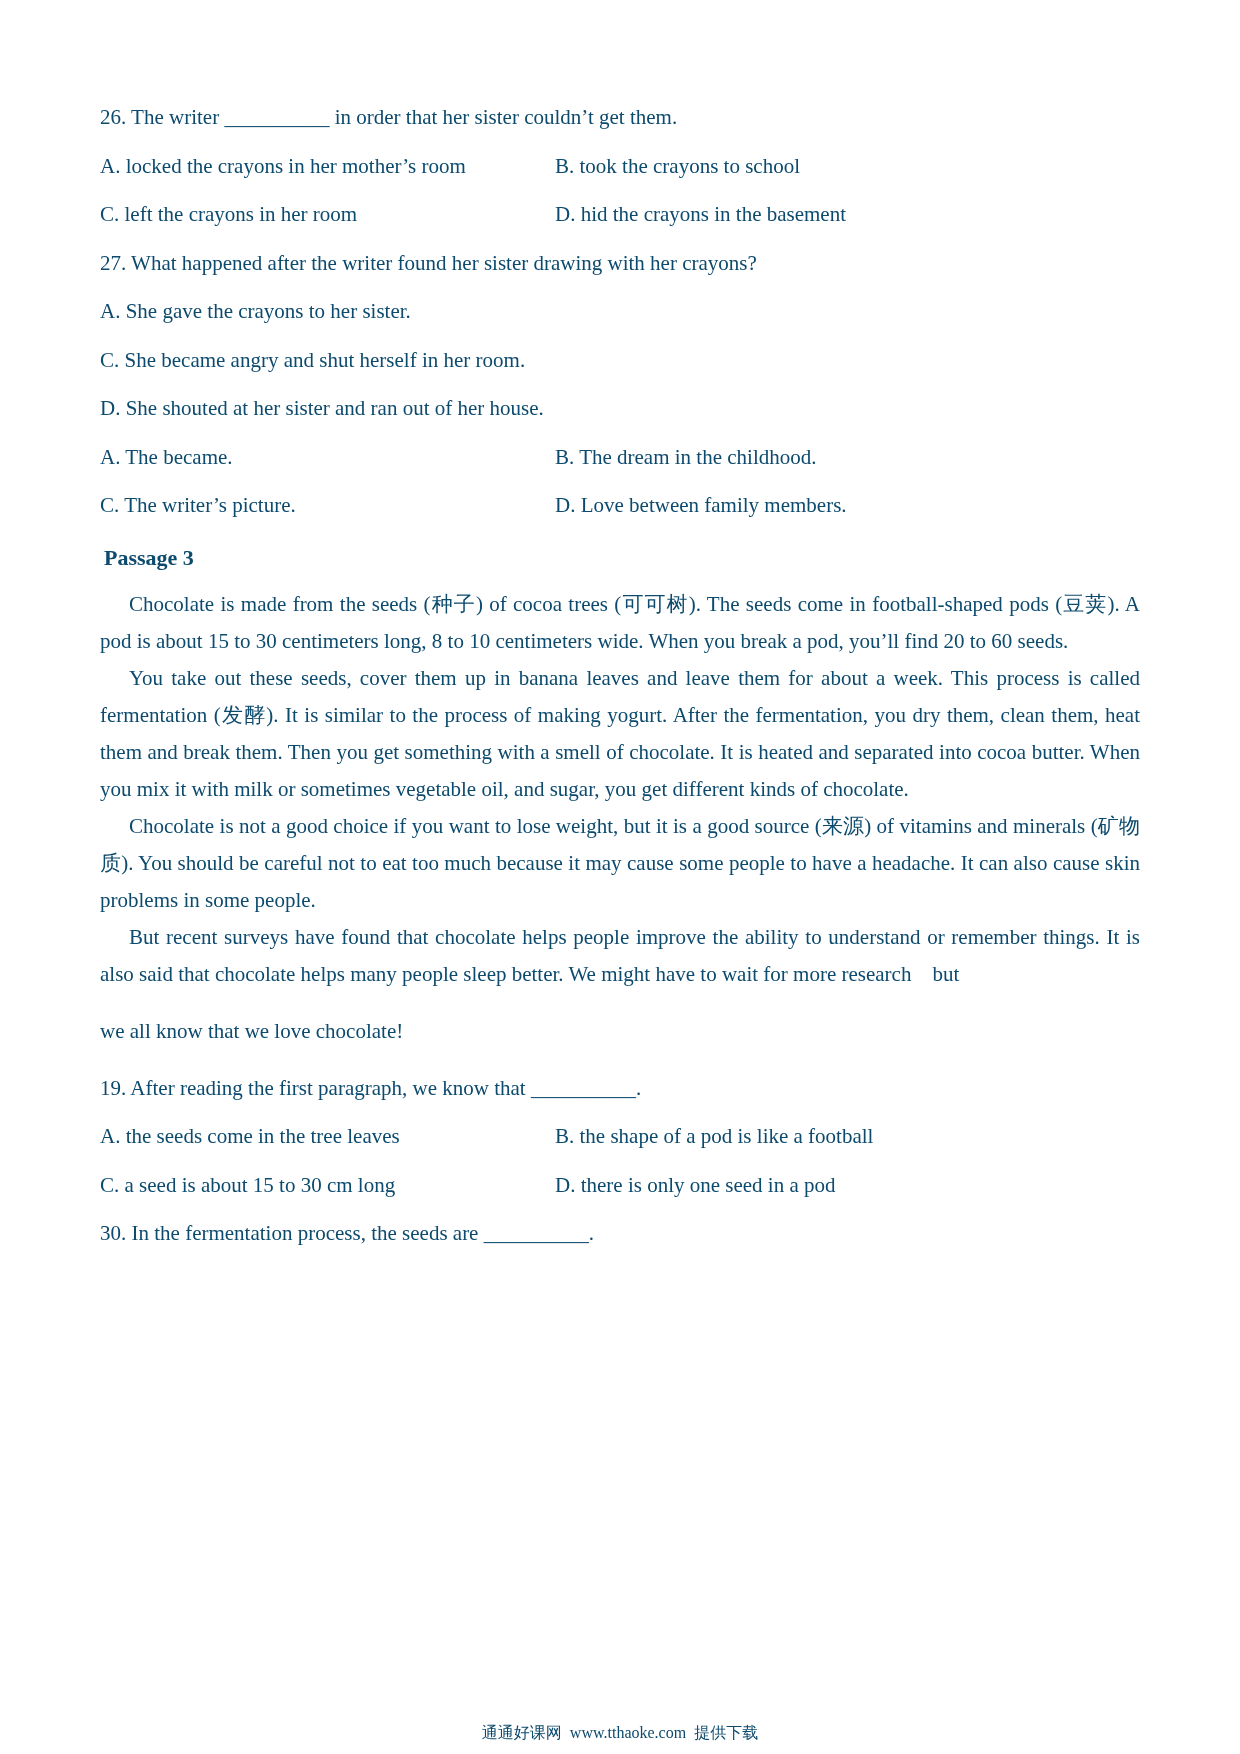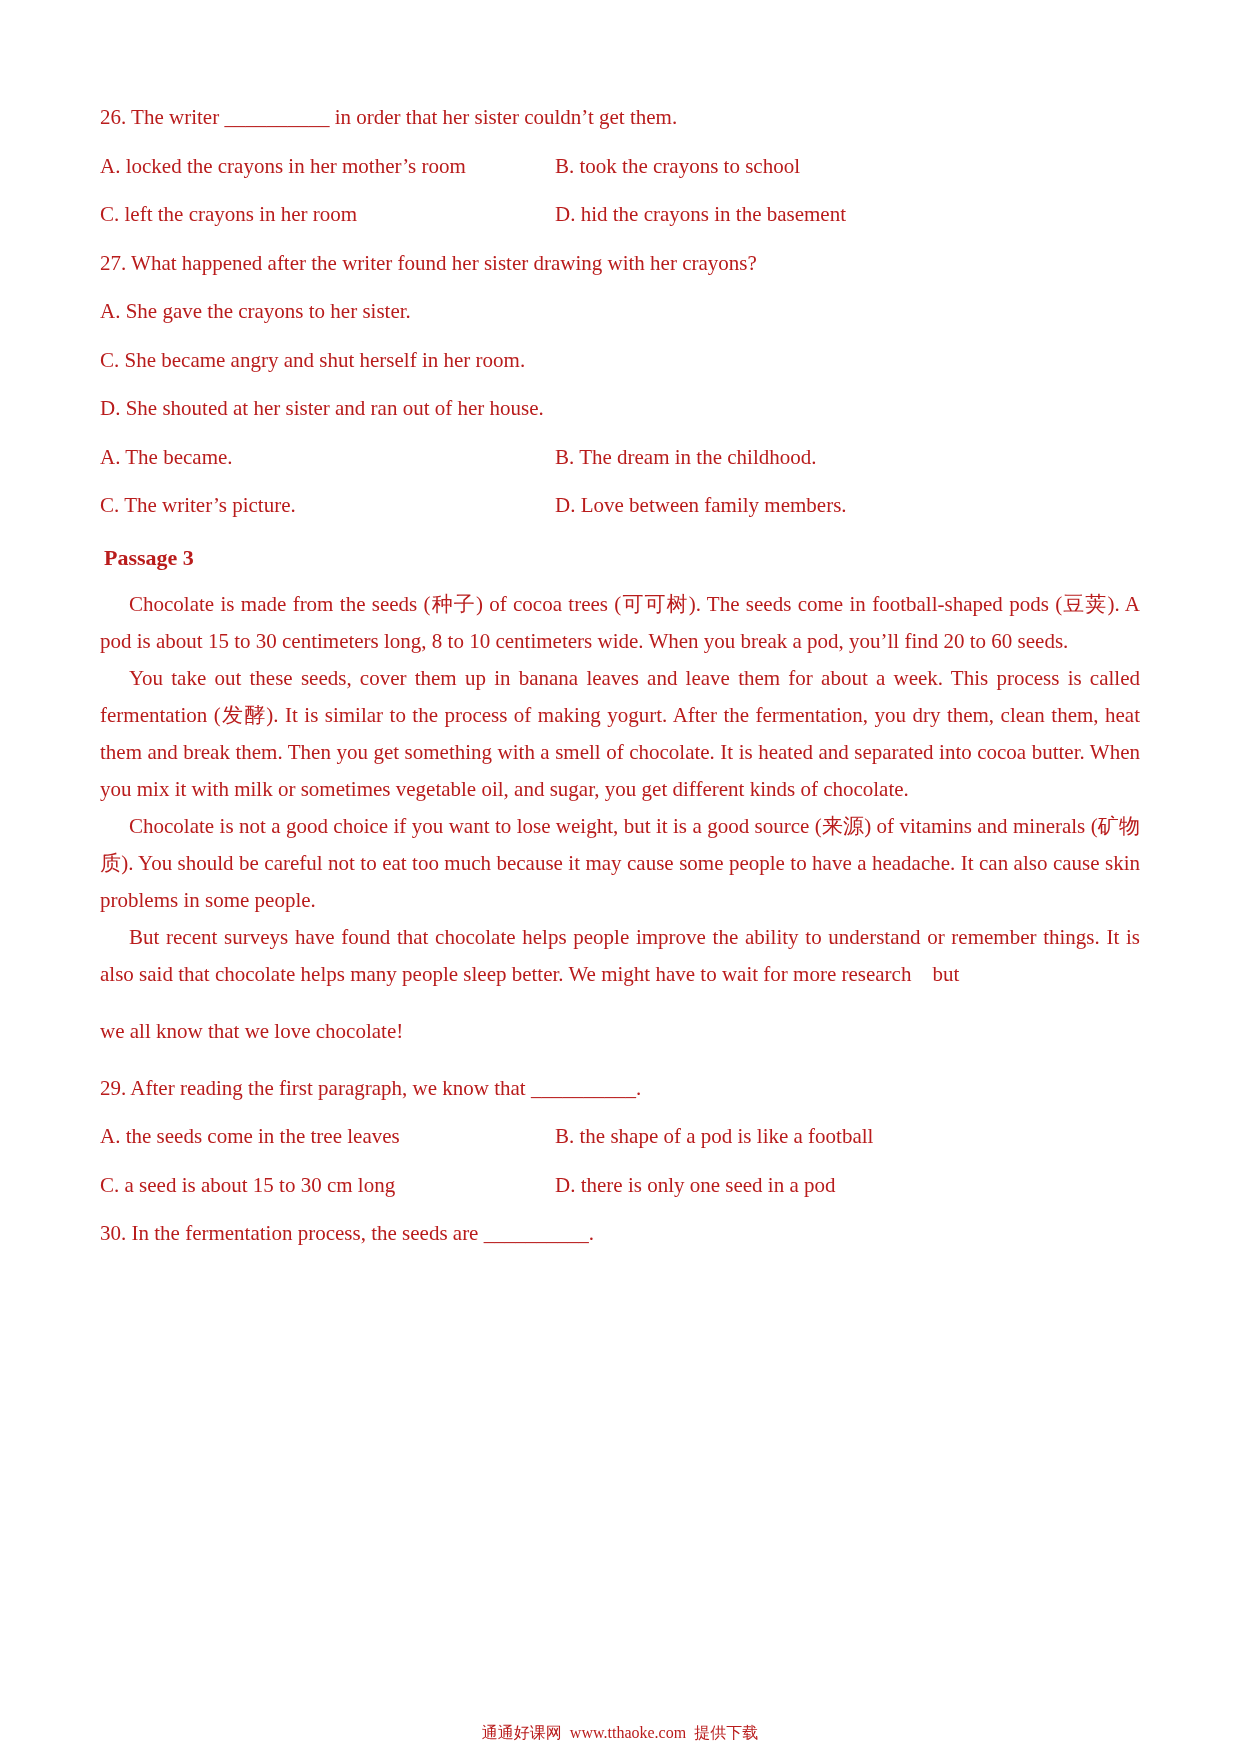--- a/index.html
+++ b/index.html
@@ -1,21 +1,21 @@
 <!DOCTYPE html>
 <html><head>
 <meta charset="utf-8">
 <style>
   html, body { margin:0; padding:0; background:#ffffff; }
   .page {
     position:relative;
     width:1240px;
     height:1754px;
     background:#ffffff;
-    color:#b91c1c;
+    color:#0c4a6e;
     font-family:"Liberation Serif","DejaVu Serif",serif;
     font-size:21px;
     overflow:hidden;
   }
   .content {
     position:absolute;
     left:100px;
     top:93px;
     width:1040px;
   }
@@ -86,21 +86,21 @@
     <div>
       <p class="heading">Passage 3</p>
       <p class="para">Chocolate is made from the seeds (种子) of cocoa trees (可可树). The seeds come in football-shaped pods (豆荚). A pod is about 15 to 30 centimeters long, 8 to 10 centimeters wide. When you break a pod, you’ll find 20 to 60 seeds.</p>
       <p class="para">You take out these seeds, cover them up in banana leaves and leave them for about a week. This process is called fermentation (发酵). It is similar to the process of making yogurt. After the fermentation, you dry them, clean them, heat them and break them. Then you get something with a smell of chocolate. It is heated and separated into cocoa butter. When you mix it with milk or sometimes vegetable oil, and sugar, you get different kinds of chocolate.</p>
       <p class="para">Chocolate is not a good choice if you want to lose weight, but it is a good source (来源) of vitamins and minerals (矿物质). You should be careful not to eat too much because it may cause some people to have a headache. It can also cause skin problems in some people.</p>
       <p class="para">But recent surveys have found that chocolate helps people improve the ability to understand or remember things. It is also said that chocolate helps many people sleep better. We might have to wait for more research but</p>
       <p class="closing">we all know that we love chocolate!</p>
     </div>
 
     <div>
-      <p class="line">29. After reading the first paragraph, we know that __________.</p>
+      <p class="line">19. After reading the first paragraph, we know that __________.</p>
       <div class="opts2">
         <span class="c1">A. the seeds come in the tree leaves</span>
         <span class="c2">B. the shape of a pod is like a football</span>
       </div>
       <div class="opts2">
         <span class="c1">C. a seed is about 15 to 30 cm long</span>
         <span class="c2">D. there is only one seed in a pod</span>
       </div>
     </div>
 

